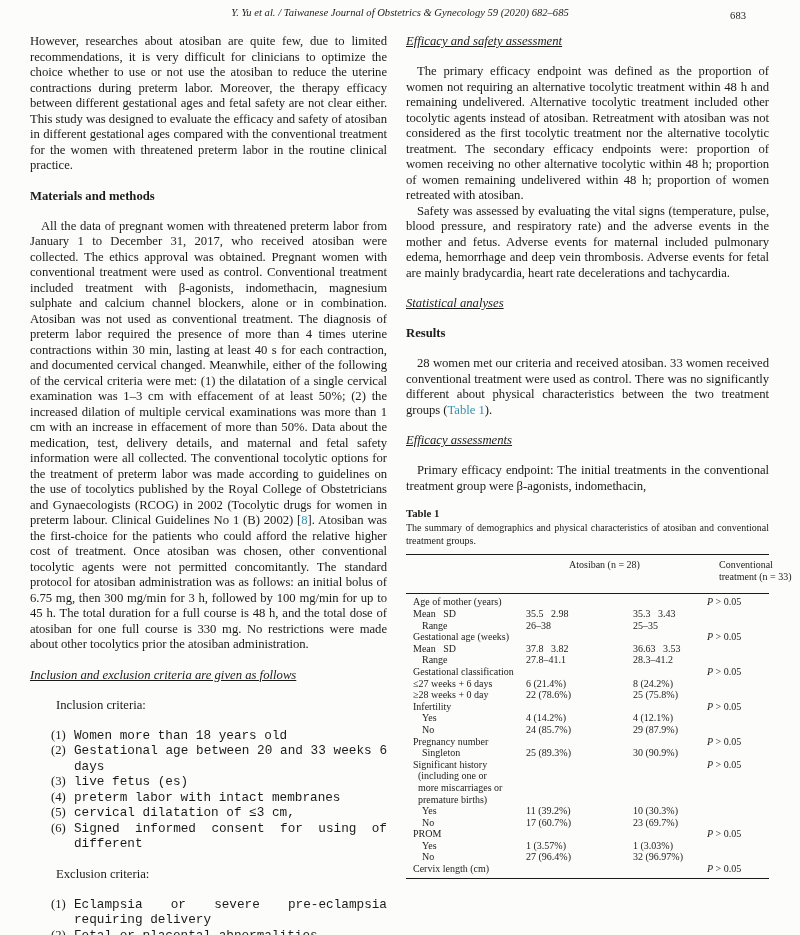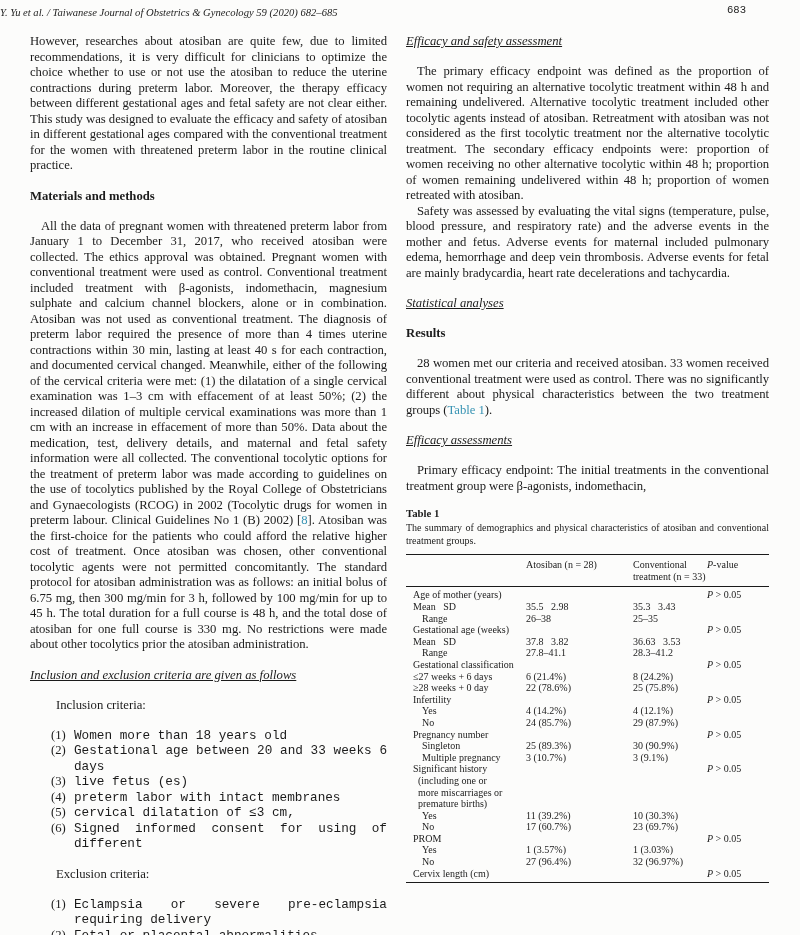--- a/index.html
+++ b/index.html
@@ -1,41 +1,41 @@
 <!DOCTYPE html>
 <html><head>
 <meta charset="utf-8">
 <style>
   html,body{margin:0;padding:0;}
   body{
     width:800px;height:935px;overflow:hidden;
     background:#fcfcfb;color:#1b1b1b;
     font-family:"Liberation Serif", serif;
   }
-  .runhead{position:relative;padding-top:7px;height:16px;font-size:10.6px;font-style:italic;text-align:left;color:#232323;}
-  .pagenum{position:absolute;right:54px;top:4px;font-style:normal;font-family:Liberation Mono, monospace;}
+  .runhead{position:relative;padding-top:7px;height:16px;font-size:10.6px;font-style:italic;text-align:center;color:#232323;}
+  .pagenum{position:absolute;right:54px;top:10px;font-style:normal;}
   .content{display:flex;gap:19px;padding:0 30px;margin-top:11px;}
   .colL{width:357px;}
   .colR{width:363px;}
   .para{margin:0;font-size:12.7px;line-height:15.5px;text-align:justify;letter-spacing:-0.05px;}
   .pind{text-indent:11px;}
   .shead{font-size:12.7px;font-weight:bold;margin:15px 0;}
   .ihead{font-size:12.7px;font-style:italic;font-weight:normal;margin:15px 0;text-decoration:underline;}
   .sublabel{font-size:12.7px;margin:15px 0 15px 26px;}
   .numlist{margin:15px 0 0 21px;}
   .li{display:flex;font-size:12.7px;line-height:15.5px;}
   .li .num{flex:none;width:23px;}
   .li .litext{flex:1;text-align:justify;font-family:Liberation Mono, monospace;}
   .link{color:#3793b3;}
   
   .tablewrap{margin-top:13px;}
   .tlabel{font-size:10.8px;font-weight:bold;margin-bottom:3px;}
   .tcaption{font-size:10px;line-height:12.8px;text-align:justify;margin-bottom:6px;}
   .ttable{border-top:1.8px solid #1a1a1a;border-bottom:1.8px solid #1a1a1a;font-size:10px;}
-  .thead{display:grid;grid-template-columns:120px 107px 74px 1fr;border-bottom:1.2px solid #1a1a1a;padding:4px 0 3px;}
+  .thead{display:grid;grid-template-columns:120px 107px 74px 1fr;border-bottom:1.2px solid #1a1a1a;padding:4px 0 10px;gap:43px;}
   .thead .tc{line-height:12.4px;white-space:pre;}
   .thead .tc.label{padding-left:7px;}
   .tbody{padding:2px 0 3px;}
   .trow{display:grid;grid-template-columns:120px 107px 74px 1fr;line-height:11.6px;}
   .tc{overflow:visible;}
   .tc.label{padding-left:7px;white-space:pre-line;}
   .trow.indent .tc.label{padding-left:16px;}
   .pcell::first-letter,.phead::first-letter{font-style:italic;}
 </style>
 </head>
@@ -240,26 +240,20 @@
               <div class="tc pcell">P &gt; 0.05</div>
             </div>
 
             <div class="trow indent">
               <div class="tc label">Singleton</div>
               <div class="tc">25 (89.3%)</div>
               <div class="tc">30 (90.9%)</div>
               <div class="tc pcell"></div>
             </div>
 
-            <div class="trow indent">
-              <div class="tc label">Multiple pregnancy</div>
-              <div class="tc">3 (10.7%)</div>
-              <div class="tc">3 (9.1%)</div>
-              <div class="tc pcell"></div>
-            </div>
 
             <div class="trow">
               <div class="tc label">Significant history
 &nbsp;&nbsp;(including one or
 &nbsp;&nbsp;more miscarriages or
 &nbsp;&nbsp;premature births)</div>
               <div class="tc"></div>
               <div class="tc"></div>
               <div class="tc pcell">P &gt; 0.05</div>
             </div>

